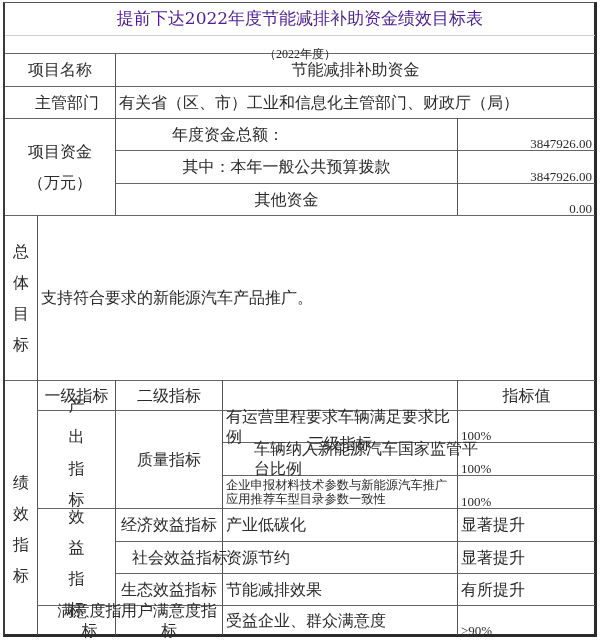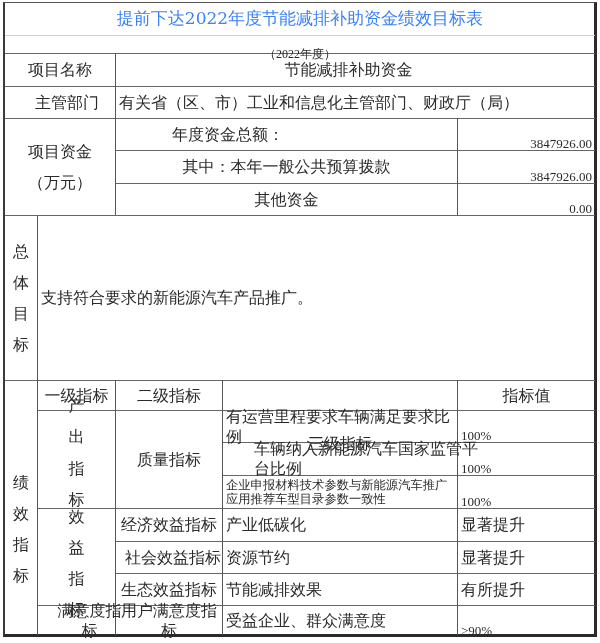--- a/index.html
+++ b/index.html
@@ -7,21 +7,21 @@
          font-family: "DejaVu Sans", "Liberation Sans", sans-serif; color: #2a2a2a; }
   .frame { position: absolute; left: 3px; top: 2px; width: 594px; height: 635px;
            border-left: 2px solid #3a3a3a; border-right: 3px solid #2a2a2a;
            border-top: 1px solid #555; border-bottom: 3px solid #2a2a2a; box-sizing: border-box; }
   .cell { position: absolute; box-sizing: border-box; display: flex; align-items: center;
           font-size: 16px; line-height: 1.25; }
   .c { justify-content: center; text-align: center; }
   .l { justify-content: flex-start; padding-left: 3px; }
   .r { justify-content: flex-end; padding-right: 3px; }
   .serif { font-family: "Liberation Serif", "DejaVu Serif", serif; font-size: 13px; margin-top: 10px; }
-  .title { font-family: "DejaVu Serif", "Liberation Serif", serif; font-size: 17px; color: #3b82f6; }
+  .title { font-family: "DejaVu Serif", "Liberation Serif", serif; font-size: 17px; color: #4c1d95; }
   .hl { position: absolute; height: 1px; background: #666; }
   .vl { position: absolute; width: 1px; background: #555; }
   .hl.light { background: #cfcfcf; }
   .vert { flex-direction: column; letter-spacing: 0; gap: 8px; }
   .vert span { display: block; line-height: 1.45; }
 </style>
 </head>
 <body>
 
 <div class="frame"></div>
@@ -46,21 +46,21 @@
 <div class="vl" style="left:457px; top:118px; height:97px;"></div>
 <div class="vl" style="left:37px; top:215px; height:420px;"></div>
 <div class="vl" style="left:115px; top:380px; height:255px;"></div>
 <div class="vl" style="left:222px; top:380px; height:255px;"></div>
 <div class="vl" style="left:457px; top:380px; height:255px;"></div>
 
 <div class="cell c title" style="left:5px; top:3px; width:590px; height:32px;">提前下达2022年度节能减排补助资金绩效目标表</div>
 <div class="cell c serif" style="left:5px; top:36px; width:590px; height:17px; font-size:12px;">（2022年度）</div>
 
 <div class="cell c" style="left:5px; top:54px; width:110px; height:32px;">项目名称</div>
-<div class="cell c" style="left:109px; top:54px; width:479px; height:32px;">节能减排补助资金</div>
+<div class="cell c" style="left:116px; top:54px; width:479px; height:32px;">节能减排补助资金</div>
 
 <div class="cell c" style="left:12px; top:87px; width:110px; height:31px;">主管部门</div>
 <div class="cell l" style="left:116px; top:87px; width:479px; height:31px;">有关省（区、市）工业和信息化主管部门、财政厅（局）</div>
 
 <div class="cell c vert" style="left:5px; top:119px; width:110px; height:96px;">
   <span>项目资金</span>
   <span>（万元）</span>
 </div>
 <div class="cell l" style="left:132px; top:119px; width:341px; height:31px; padding-left:8px;margin-left:32px;">年度资金总额：</div>
 <div class="cell r serif" style="left:458px; top:119px; width:137px; height:31px;">3847926.00</div>
@@ -110,21 +110,21 @@
   <span>效</span>
   <span>益</span>
   <span>指</span>
   <span>标</span>
 </div>
 
 <div class="cell c" style="left:116px; top:509px; width:106px; height:32px;">经济效益指标</div>
 <div class="cell l" style="left:223px; top:509px; width:234px; height:32px;">产业低碳化</div>
 <div class="cell l" style="left:458px; top:509px; width:137px; height:32px;">显著提升</div>
 
-<div class="cell c" style="left:120px; top:542px; width:106px; height:31px;">社会效益指标</div>
+<div class="cell c" style="left:127px; top:542px; width:106px; height:31px;">社会效益指标</div>
 <div class="cell l" style="left:223px; top:542px; width:234px; height:31px;text-align:right;">资源节约</div>
 <div class="cell l" style="left:458px; top:542px; width:137px; height:31px;">显著提升</div>
 
 <div class="cell c" style="left:116px; top:574px; width:106px; height:31px;">生态效益指标</div>
 <div class="cell l" style="left:223px; top:574px; width:234px; height:31px;">节能减排效果</div>
 <div class="cell l" style="left:458px; top:574px; width:137px; height:31px;">有所提升</div>
 
 <div class="cell c" style="left:23px; top:606px; width:77px; height:30px;margin-left:28px;">满意度指标</div>
 <div class="cell c" style="left:116px; top:606px; width:106px; height:30px;">用户满意度指标</div>
 <div class="cell l" style="left:223px; top:606px; width:234px; height:30px;">受益企业、群众满意度</div>

